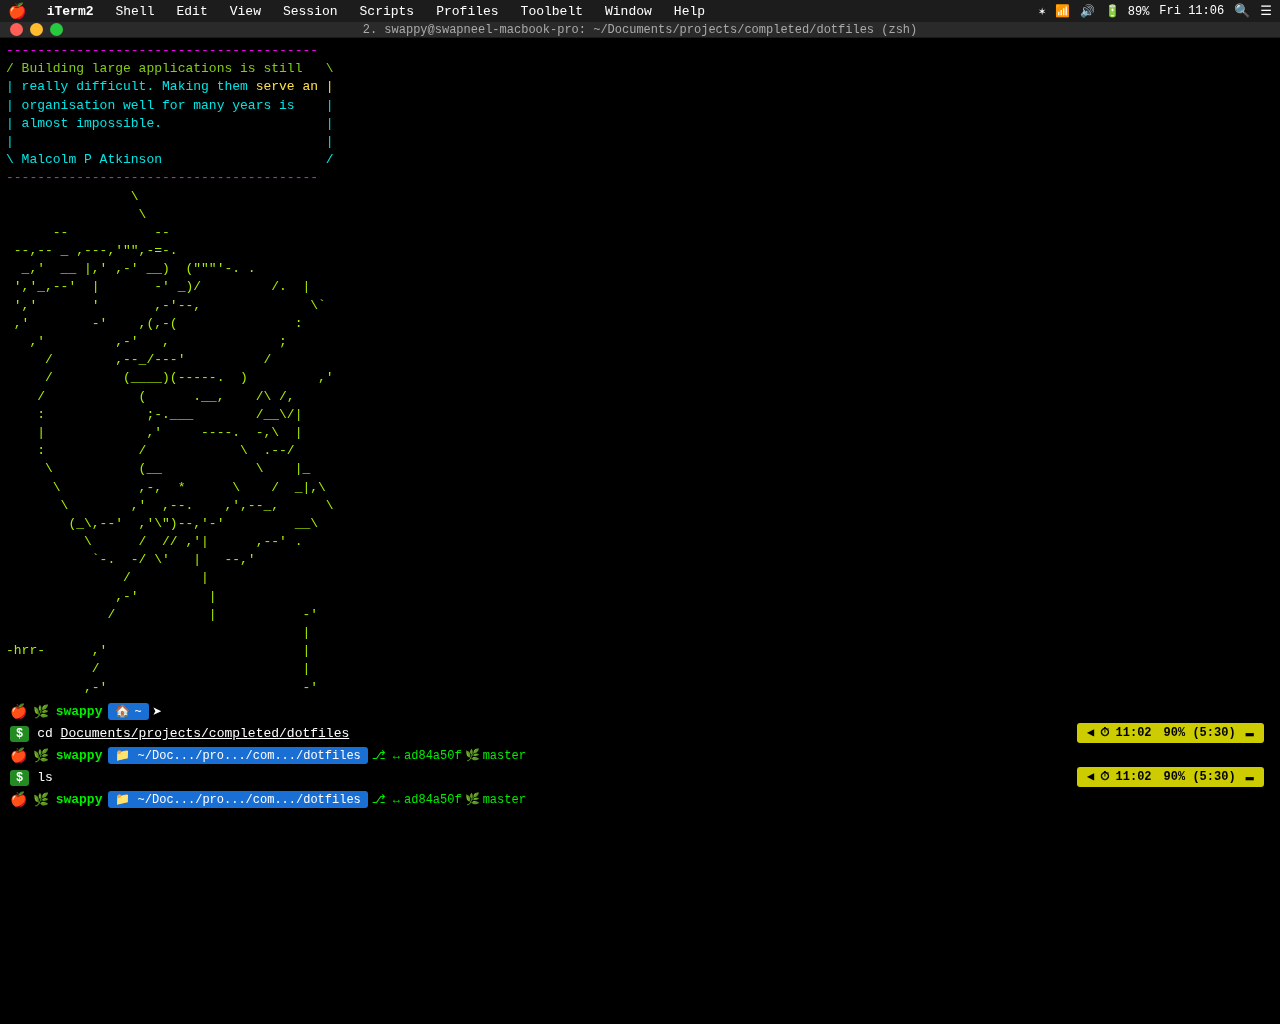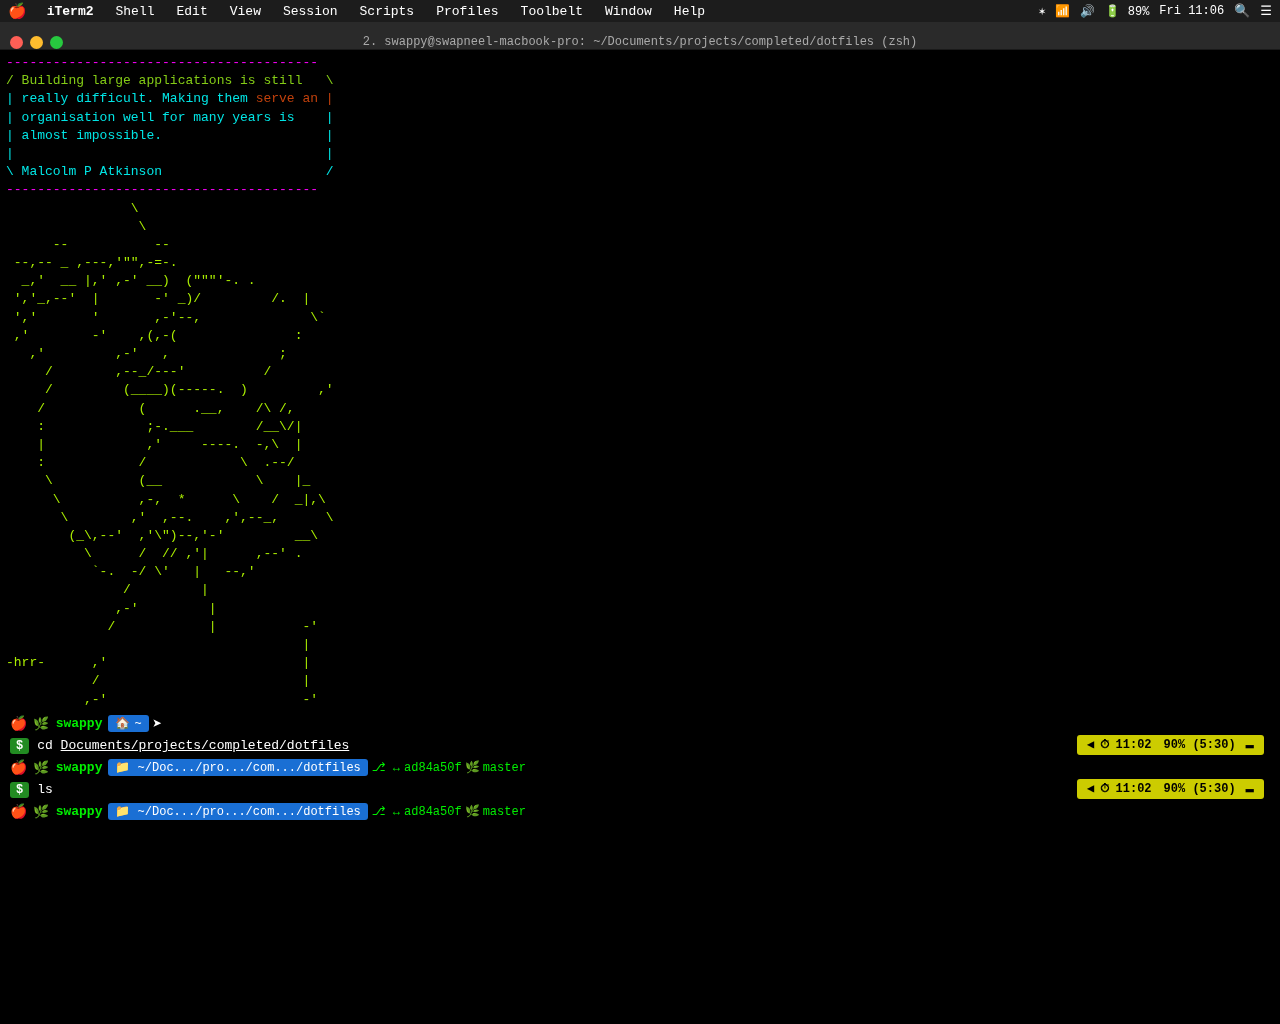--- a/index.html
+++ b/index.html
@@ -45,23 +45,23 @@
     #terminal-window {
       background: #000;
       height: calc(1024px - 22px);
       display: flex;
       flex-direction: column;
     }
 
     
     #title-bar {
       background: #2a2a2a;
-      height: 28px;
-      display: flex;
-      align-items: flex-end;
+      height: 16px;
+      display: flex;
+      align-items: center;
       justify-content: center;
       position: relative;
       border-bottom: 1px solid #1a1a1a;
     }
     #window-controls {
       position: absolute;
       left: 10px;
       display: flex;
       gap: 7px;
       align-items: center;
@@ -212,21 +212,21 @@
       <div class="traffic-light tl-close"></div>
       <div class="traffic-light tl-min"></div>
       <div class="traffic-light tl-max"></div>
     </div>
     <span id="window-title">2. swappy@swapneel-macbook-pro: ~/Documents/projects/completed/dotfiles (zsh)</span>
   </div>
 
   <div id="terminal-content">
     <pre><span style="color:#ff00ff;">----------------------------------------</span>
 <span style="color:#84cc16;">/ Building large applications is still   \</span>
-<span style="color:#00e5e5;">| really difficult. Making </span><span style="color:#00e5e5;">them</span><span style="color:#c2410c;"> serve an |</span>
+<span style="color:#00e5e5;">| really difficult. Making </span><span style="color:#00e5e5;">them</span><span style="color:#fde047;"> serve an |</span>
 <span style="color:#00e5e5;">| organisation well for many years is    |</span>
 <span style="color:#00e5e5;">| almost impossible.                     |</span>
 <span style="color:#00e5e5;">|                                        |</span>
 <span style="color:#00e5e5;text-align:center;">\ Malcolm P Atkinson                     /</span>
 <span style="color:#ff00ff;">----------------------------------------</span>
 <span style="color:#aaee00;">                \
                  \
       --           --
  --,-- _ ,---,'"",-=-.
   _,'  __ |,' ,-' __)  ("""'-. .

